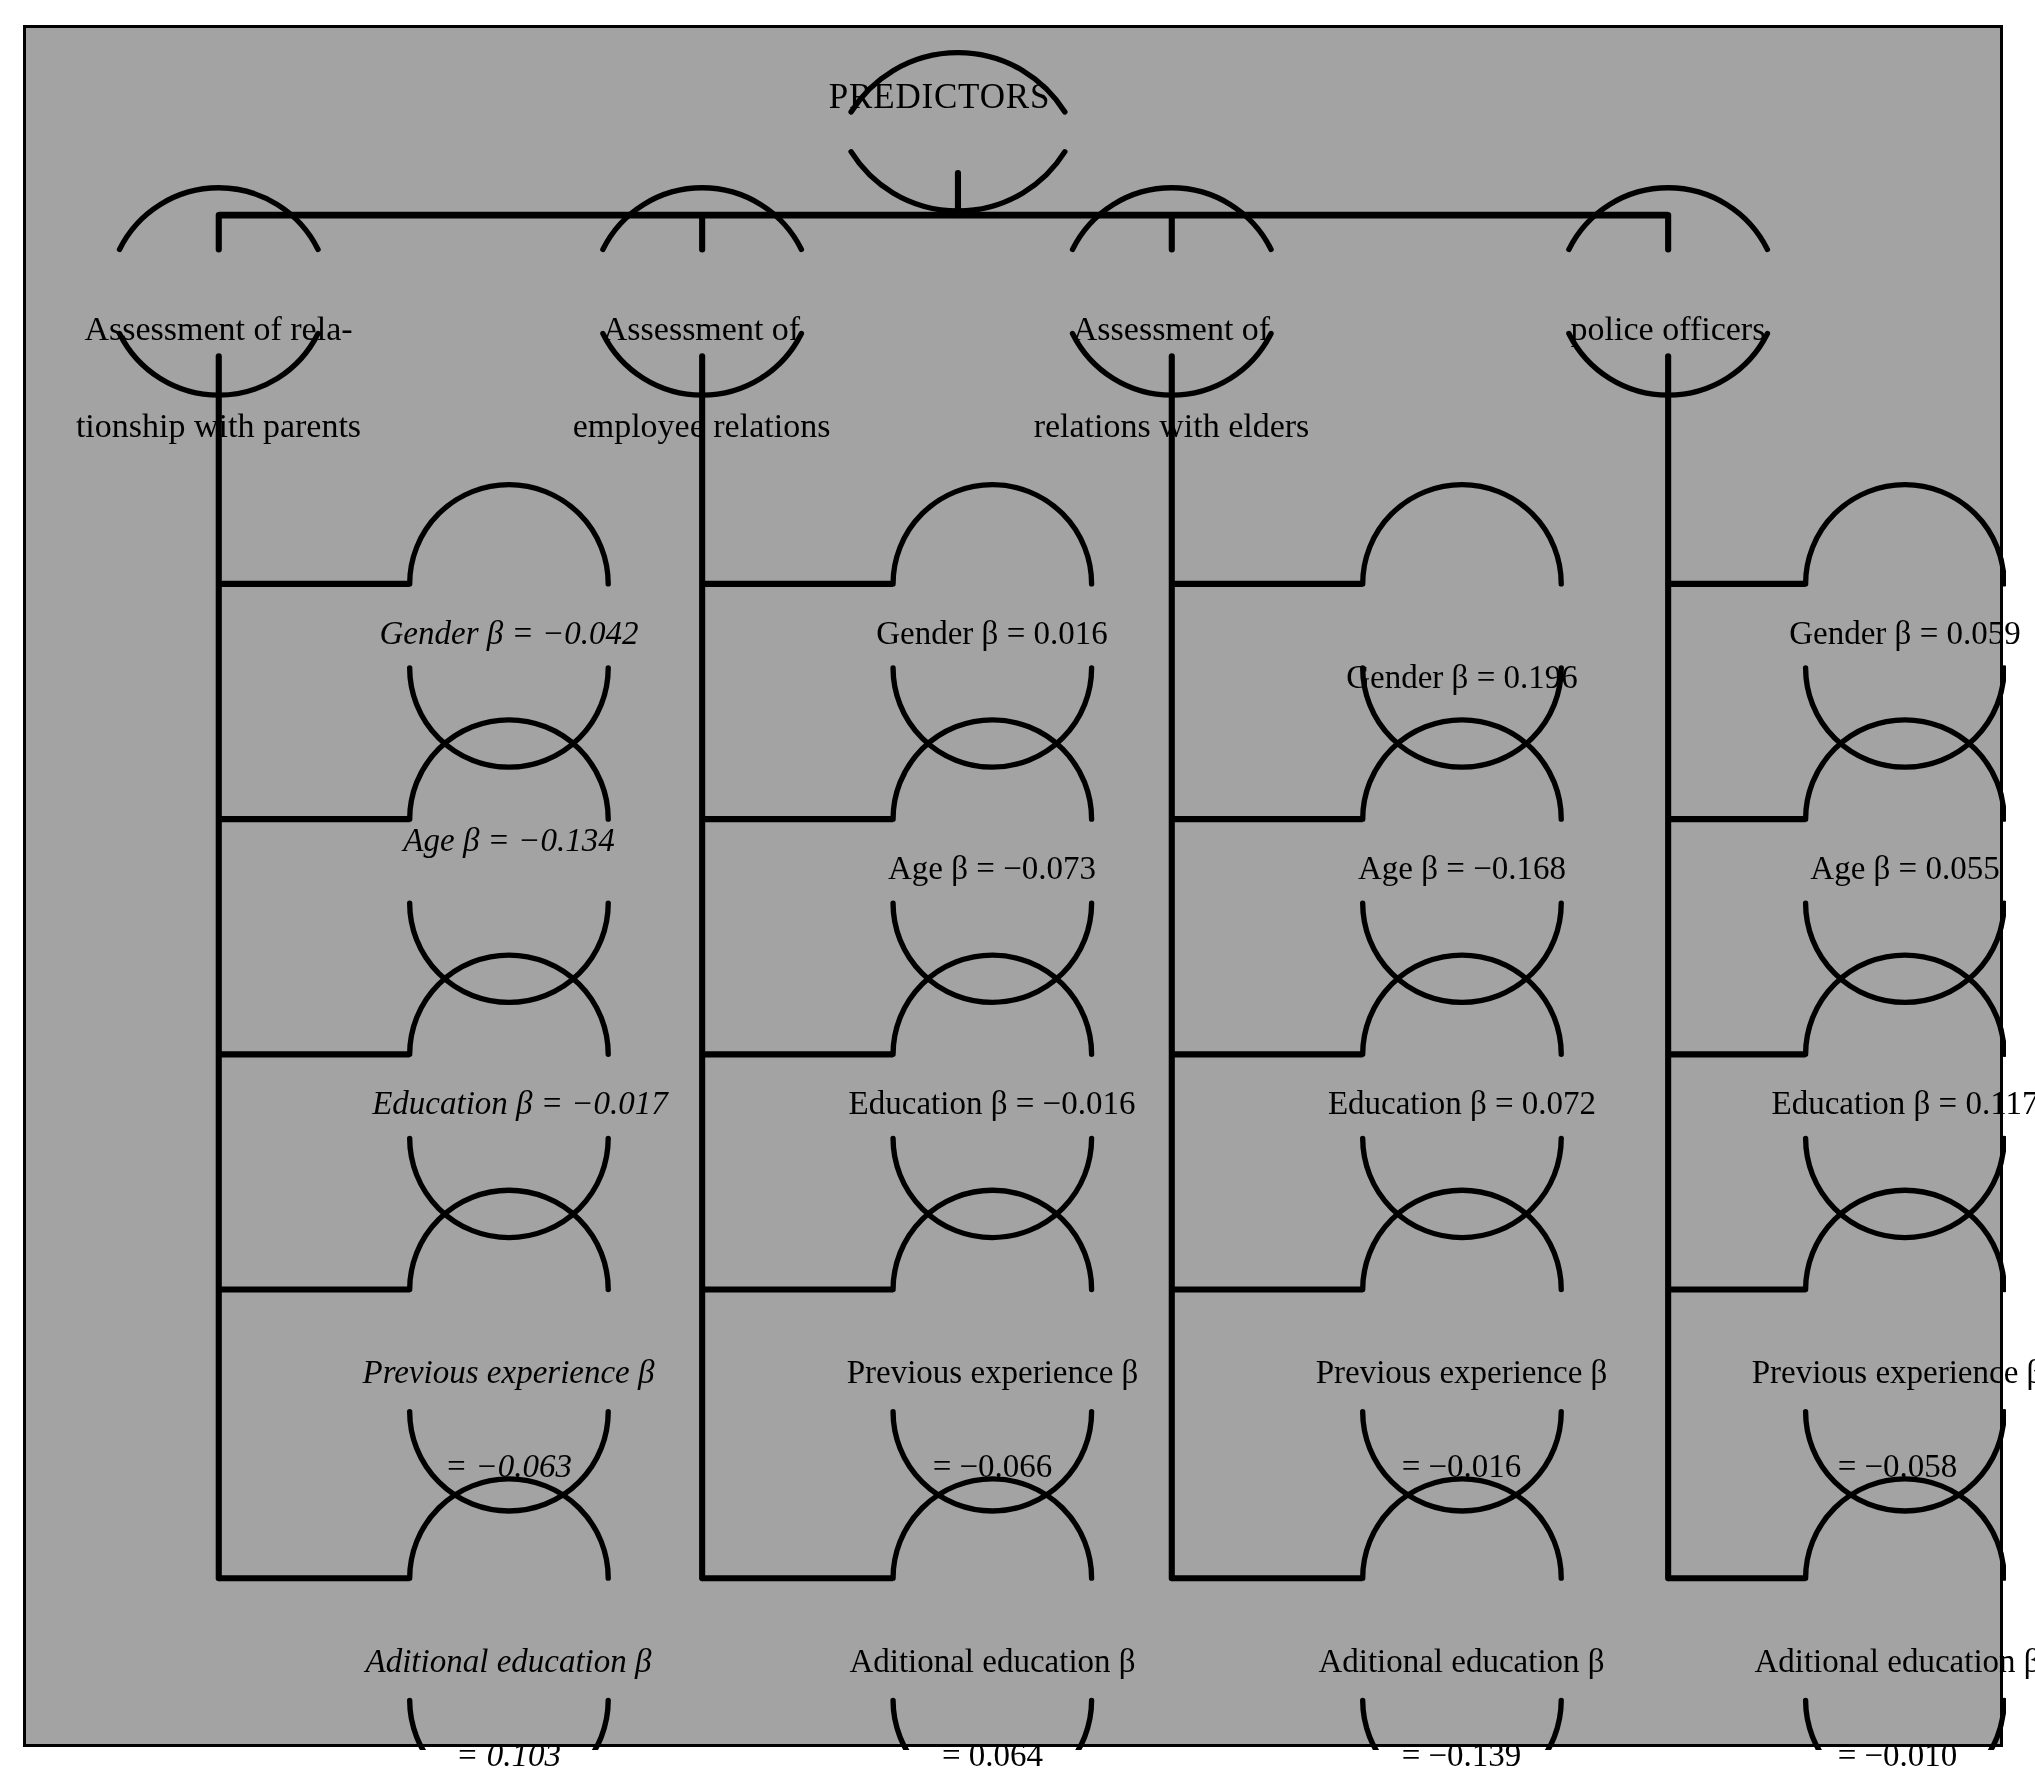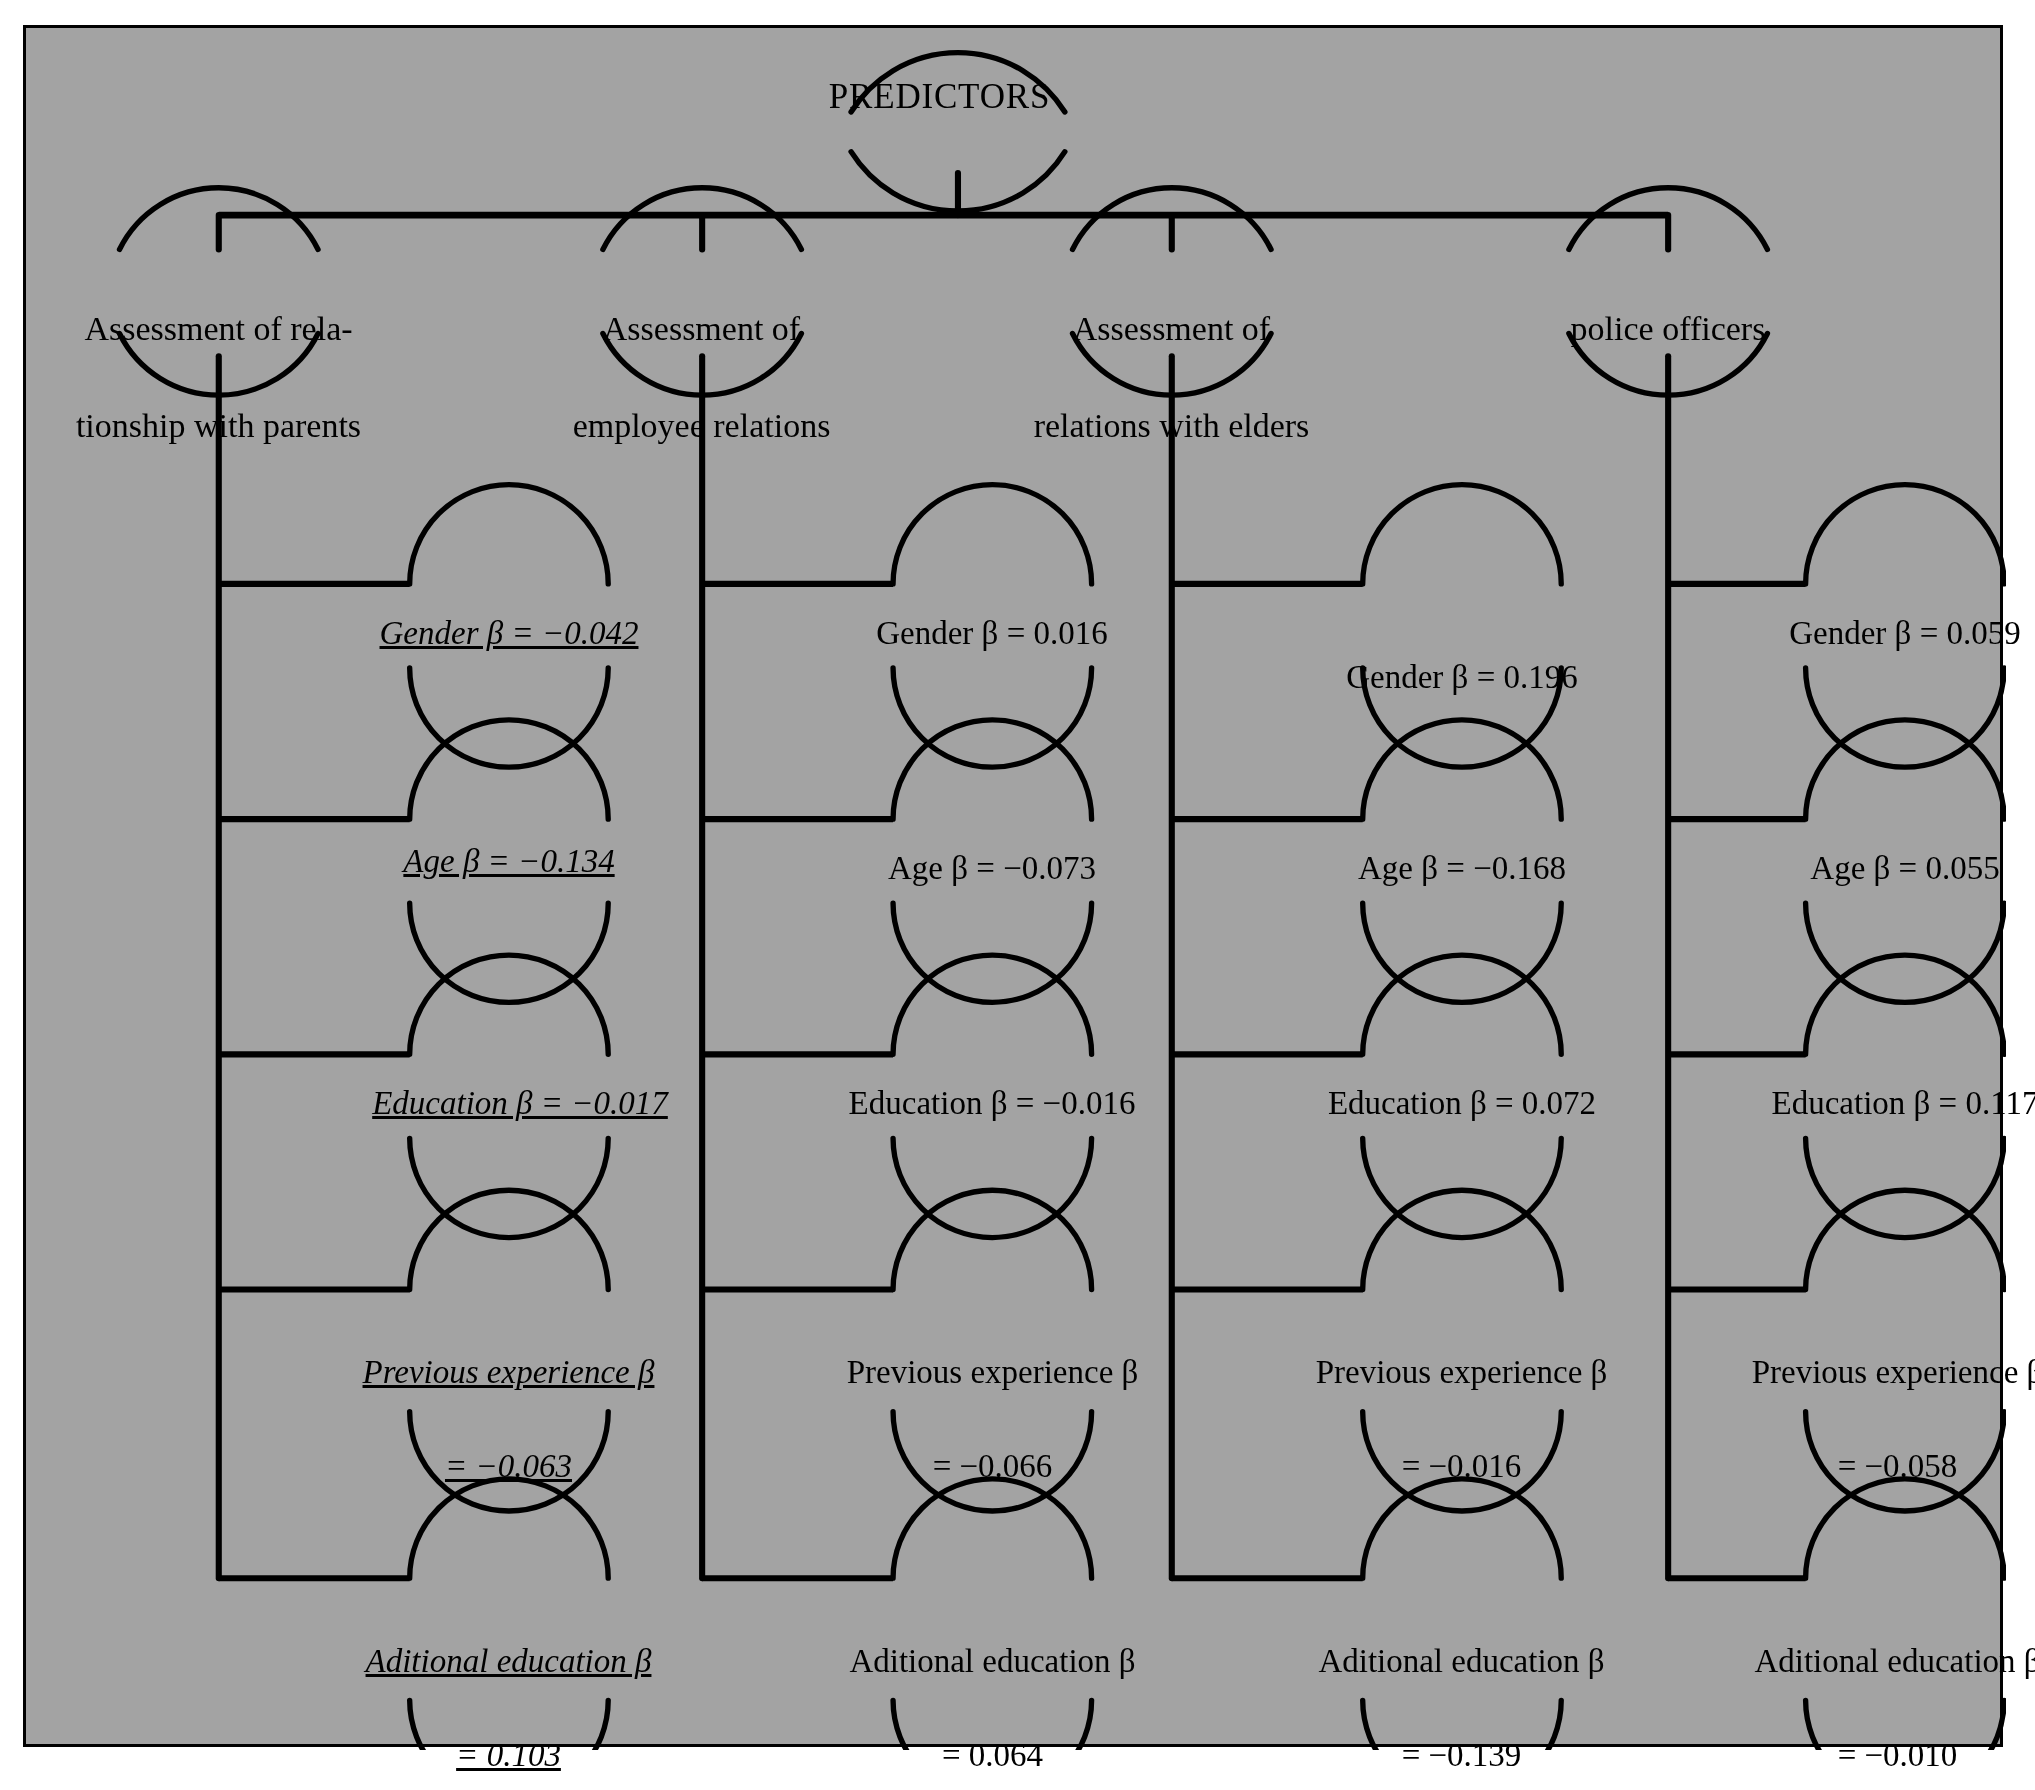--- a/index.html
+++ b/index.html
@@ -61,21 +61,20 @@
 
   .level2-text {
     font-size: 34px;
   }
 
   .leaf-text {
     font-size: 33px;
   }
   .leaf-text.italic {
     font-style: italic;
-    text-decoration: underline;
   }
 </style>
 </head>
 <body>
 
 <div id="frame">
   <div id="canvas">
 
     <svg id="linework" viewBox="0 0 2592 2255" width="1980" height="1722" xmlns="http://www.w3.org/2000/svg">
       <g fill="none" stroke="#000000" stroke-width="7" stroke-linecap="round">
@@ -192,21 +191,21 @@
     <div class="node-text level2-text" style="left:970px; top:229px; width:351px;">
       <div>Assessment of</div>
       <div>relations with elders</div>
     </div>
 
     <div class="node-text level2-text" style="left:1405px; top:229px; width:474px;">
       <div>police officers</div>
     </div>
 
     <div class="node-text leaf-text italic" style="left:269px; top:582px; width:428px;">Gender β = −0.042</div>
-    <div class="node-text leaf-text italic" style="left:269px; top:810px; width:428px;">Age β = −0.134</div>
+    <div class="node-text leaf-text italic" style="left:269px; top:789px; width:428px;">Age β = −0.134</div>
     <div class="node-text leaf-text italic" style="left:280px; top:1052px; width:428px;">Education β = −0.017</div>
     <div class="node-text leaf-text italic" style="left:261px; top:1274px; width:443px;">
       <div>Previous experience β</div>
       <div>= −0.063</div>
     </div>
     <div class="node-text leaf-text italic" style="left:261px; top:1563px; width:443px;">
       <div>Aditional education β</div>
       <div>= 0.103</div>
     </div>
 

